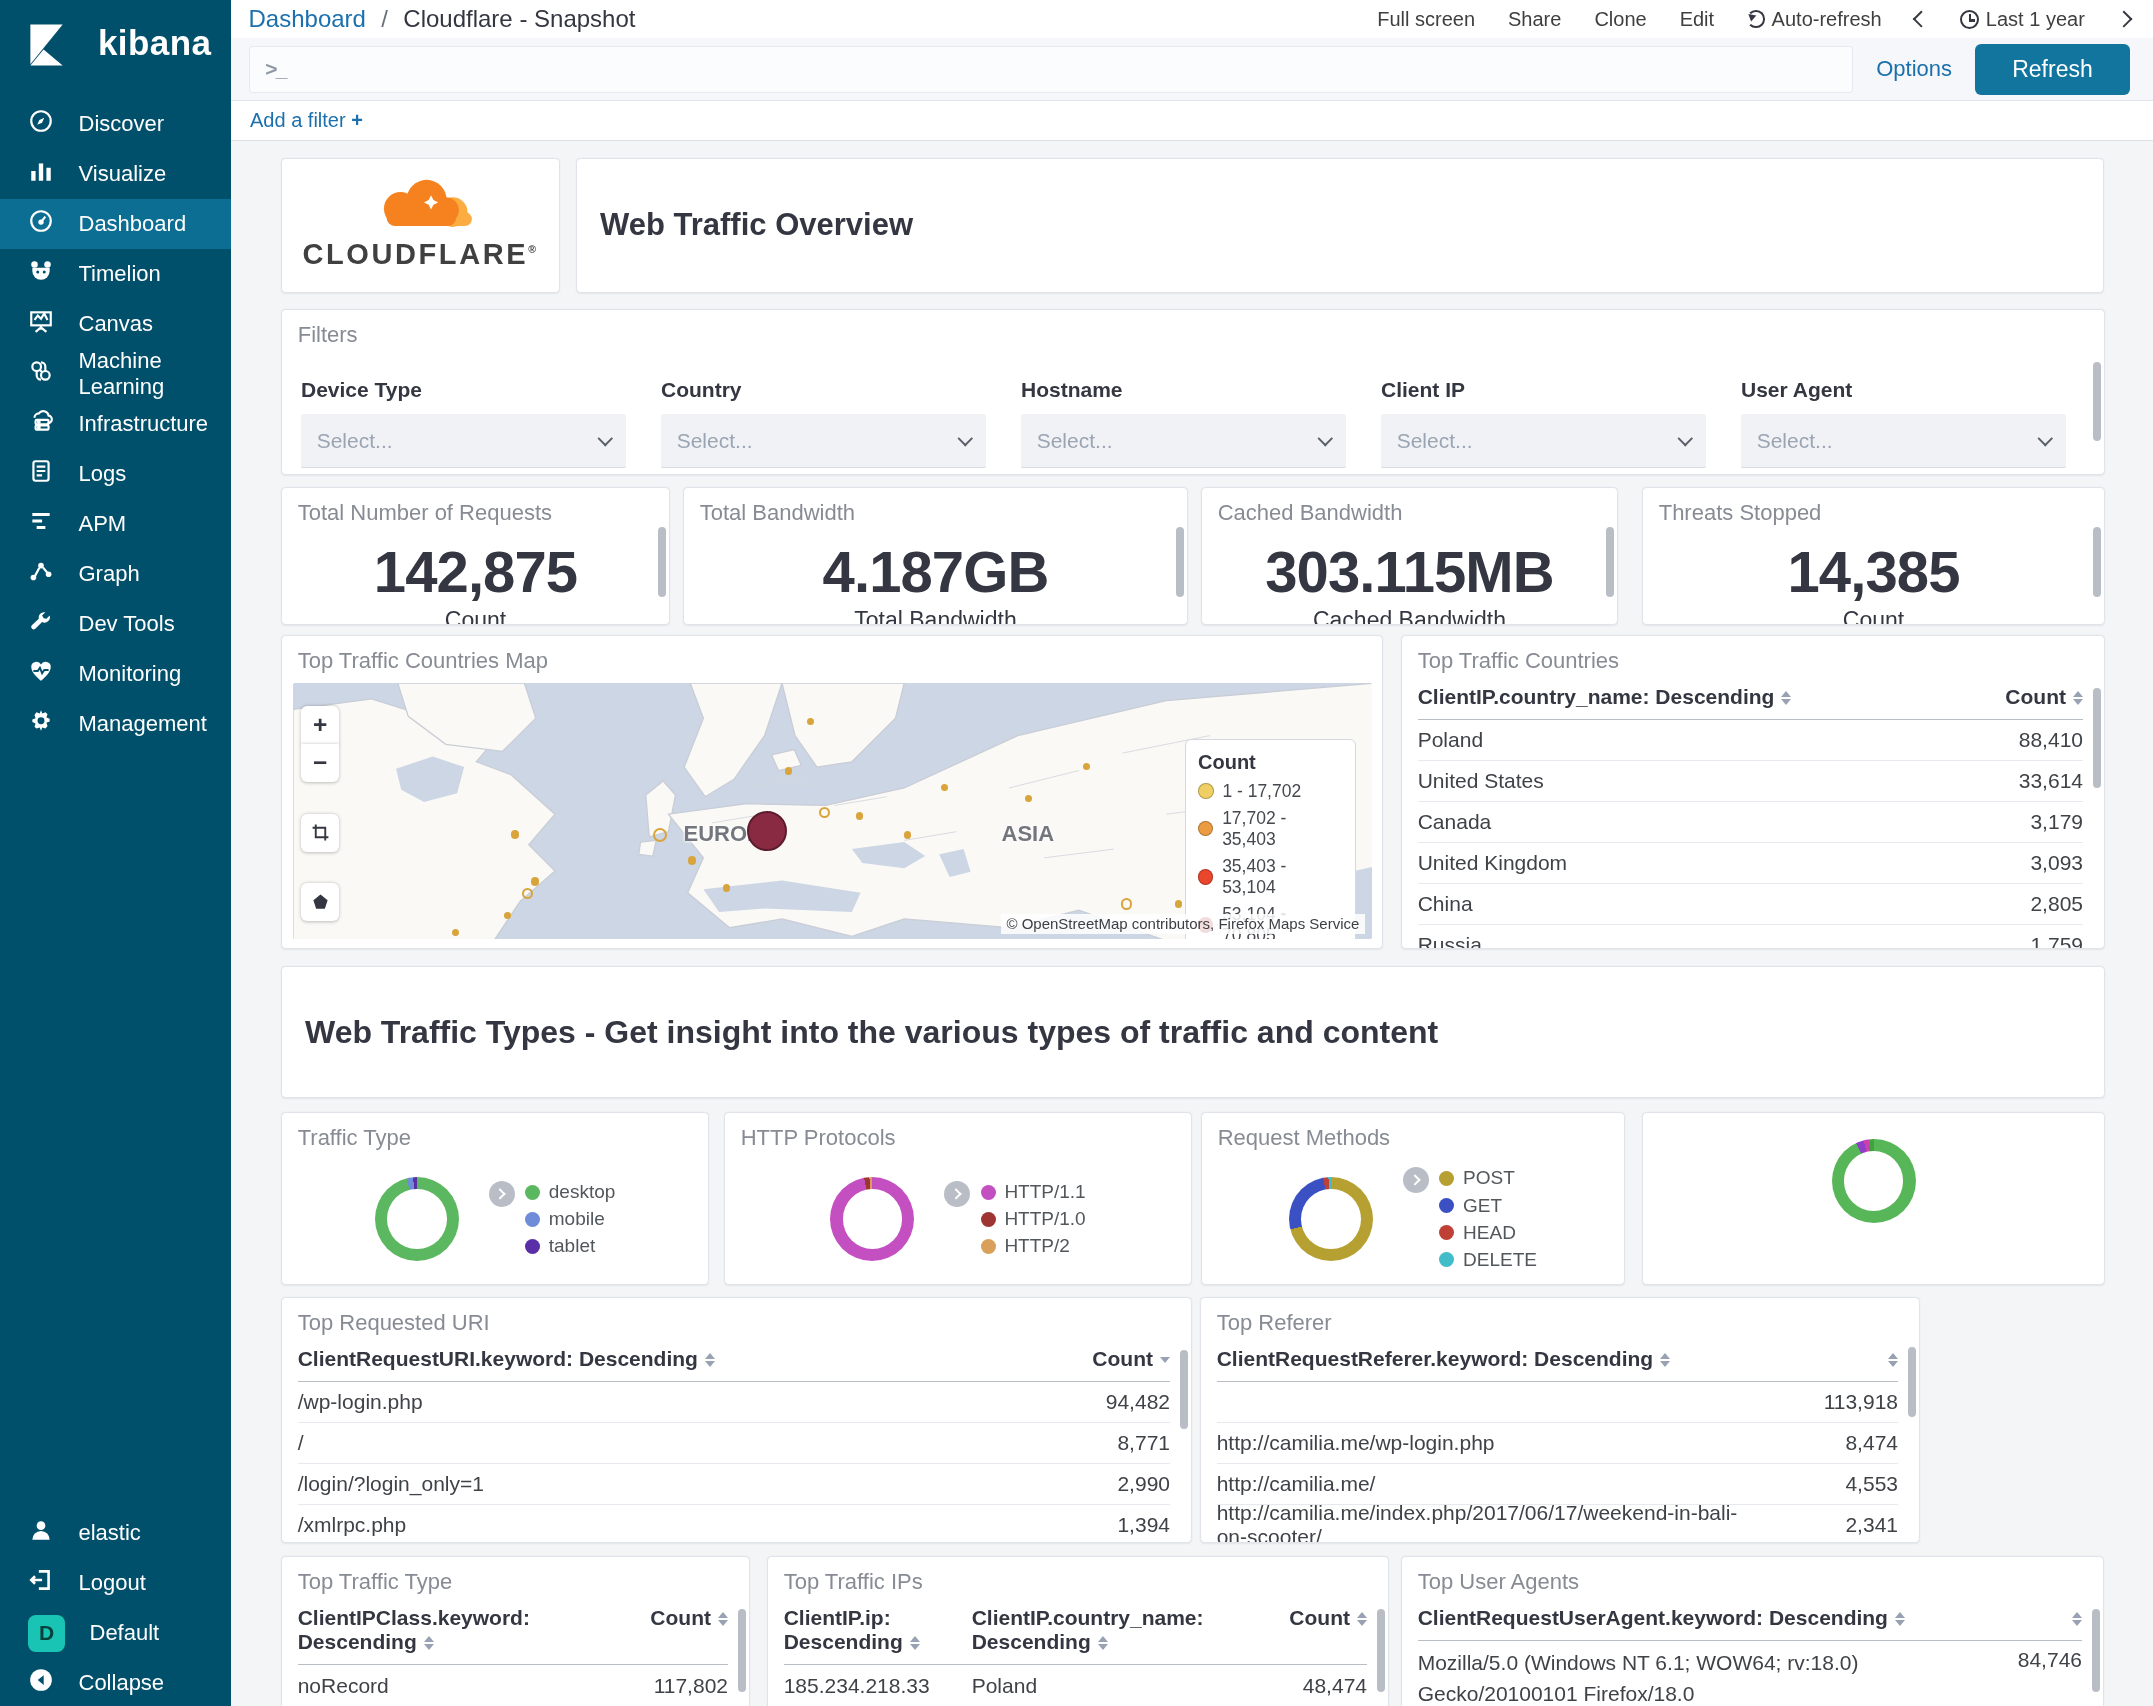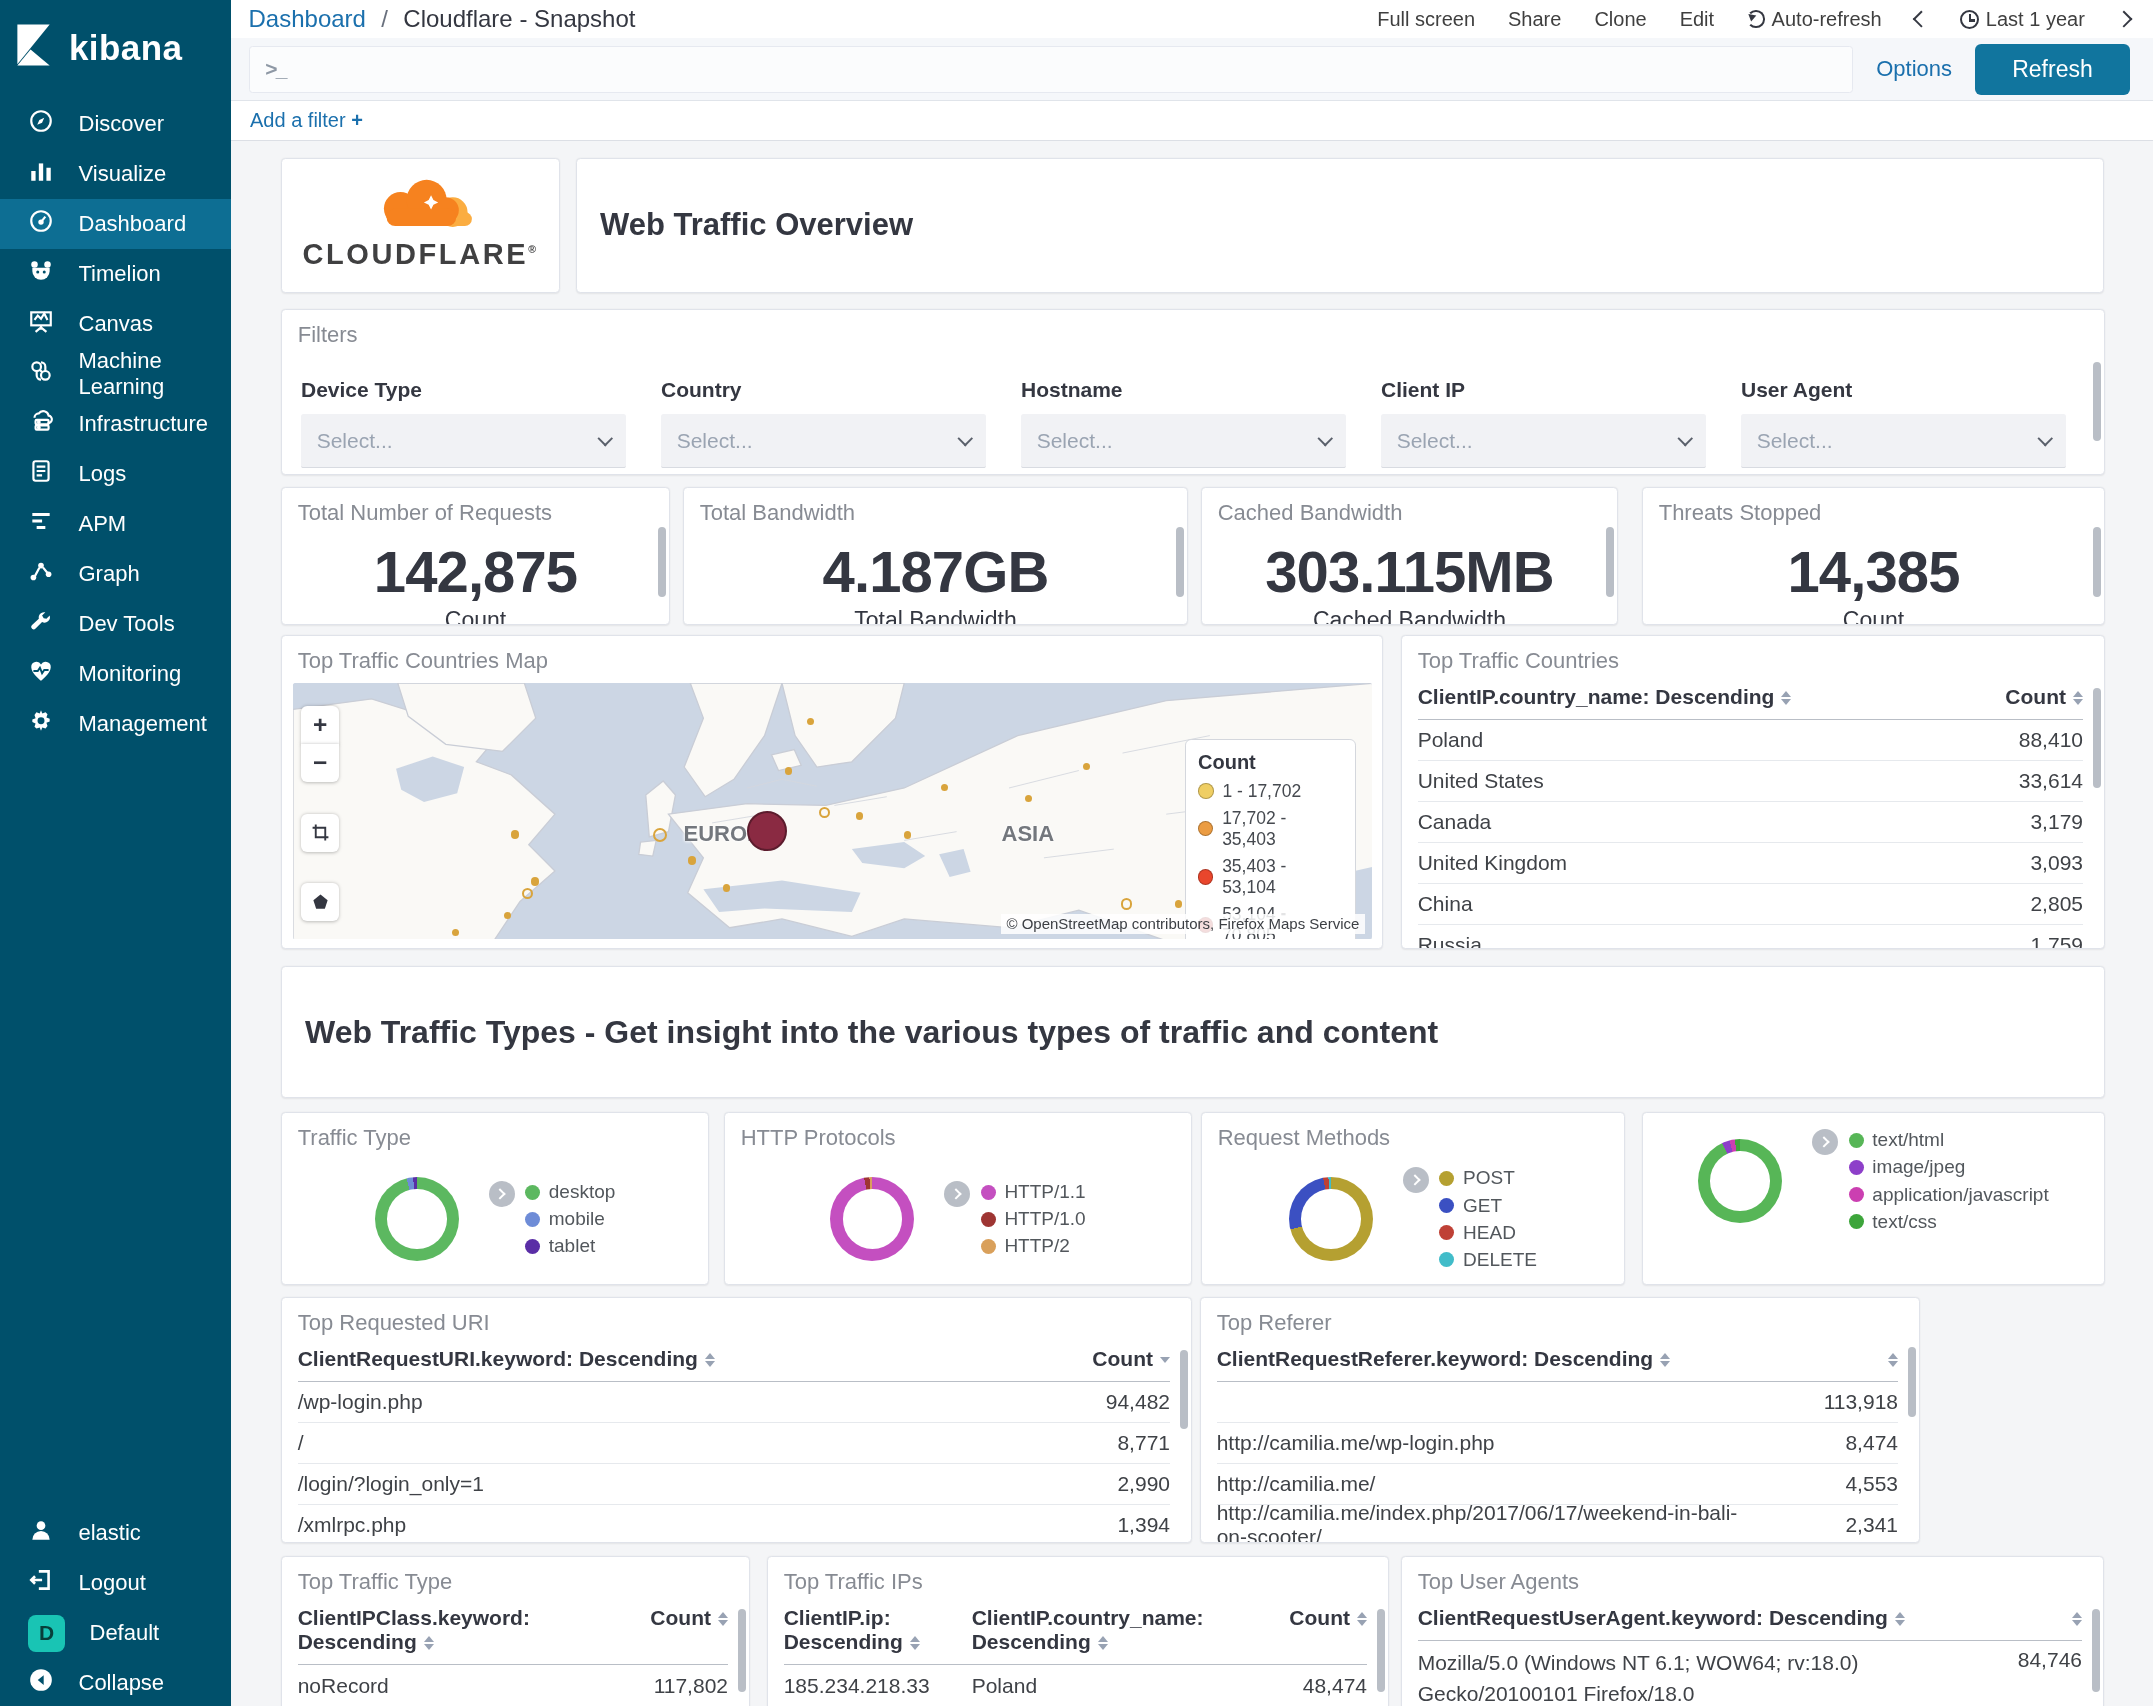--- a/index.html
+++ b/index.html
@@ -2,21 +2,21 @@
 <html style="font-size:14px"><head>
 <meta charset="utf-8">
 <style>
   * { box-sizing: border-box; margin:0; padding:0; }
   html,body { width:2154px; height:1707px; }
   body { font-family:"Liberation Sans", sans-serif; background:#fff; color:#343741; overflow:hidden; }
   .page { position:relative; width:2154px; height:1707px; overflow:hidden; }
 
   
   .sidebar { position:absolute; left:0; top:0; width:231px; height:100%; background:#00506b; z-index:5; }
-  .brand { display:flex; align-items:center; gap:12px; padding:23px 0 26px 10px; }
+  .brand { display:flex; align-items:flex-start; gap:28px; padding:23px 0 26px 23px; }
   .brand-text { color:#fff; font-size:35px; font-weight:600; letter-spacing:0.4px; }
   .nav-item { display:flex; align-items:center; gap:24.5px; height:50px; padding-left:28px; color:#fff; font-size:22px; cursor:pointer; }
   .nav-item.active { background:#0d6e93; }
   .nav-item svg { flex:0 0 auto; }
   .side-footer { position:absolute; top:1508px; left:0; right:0; }
   .dbadge { width:37px; height:37px; background:#19c4b4; border-radius:7.9px; color:#073f3a; font-weight:700; font-size:21px; display:flex; align-items:center; justify-content:center; }
 
   
   .main { position:absolute; left:231px; top:0; width:1922px; height:100%; }
   .row1 { display:flex; align-items:center; justify-content:space-between; height:38px; padding:0 23px 0 17.5px; background:#fff; }
@@ -595,43 +595,20 @@
                   <span>DELETE</span>
                 </div>
             </div>
           </div>
         </div>
       </div>
 
       <div class="panel" style="left:1411px;top:971px;width:463px;height:173px;">
         <div class="donut-body">
           <div class="ring" style="background: conic-gradient(rgb(87, 182, 87) 0%, rgb(87, 182, 87) 93%, rgb(141, 63, 201) 93%, rgb(141, 63, 201) 96%, rgb(203, 63, 177) 96%, rgb(203, 63, 177) 98%, rgb(61, 165, 59) 98%, rgb(61, 165, 59) 100%);"></div>
-          <div class="donut-flex">
-            <span class="leg-arrow">
-                <i></i>
-              </span>
-            <div class="dlegend">
-              <div class="dlegrow">
-                  <i class="ldot" style="background: rgb(87, 182, 87);"></i>
-                  <span>text/html</span>
-                </div>
-              <div class="dlegrow">
-                  <i class="ldot" style="background: rgb(141, 63, 201);"></i>
-                  <span>image/jpeg</span>
-                </div>
-              <div class="dlegrow">
-                  <i class="ldot" style="background: rgb(203, 63, 177);"></i>
-                  <span>application/javascript</span>
-                </div>
-              <div class="dlegrow">
-                  <i class="ldot" style="background: rgb(61, 165, 59);"></i>
-                  <span>text/css</span>
-                </div>
-            </div>
-          </div>
         </div>
       </div>
 
       <div class="panel" style="left:50px;top:1156px;width:911px;height:246px;">
         <div class="ptitle">Top Requested URI</div>
         <div class="ttable">
           <div class="thead">
             <span class="c-key"><span>ClientRequestURI.keyword: Descending</span><span class="sort">
                   <i class="up"></i>
                   <i class="down"></i>

